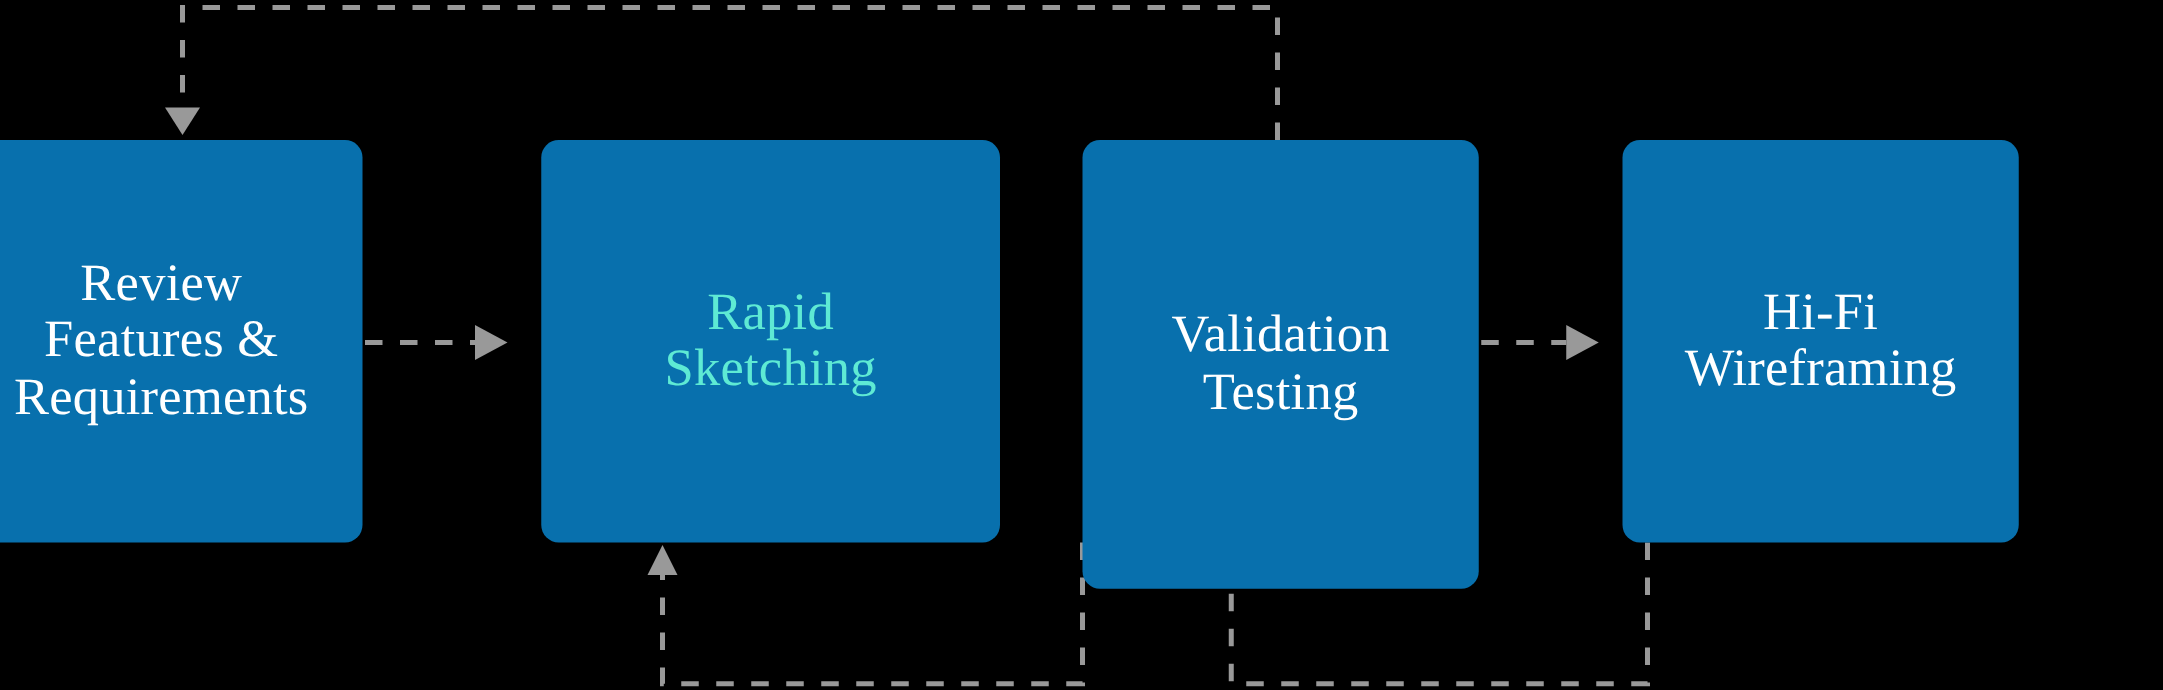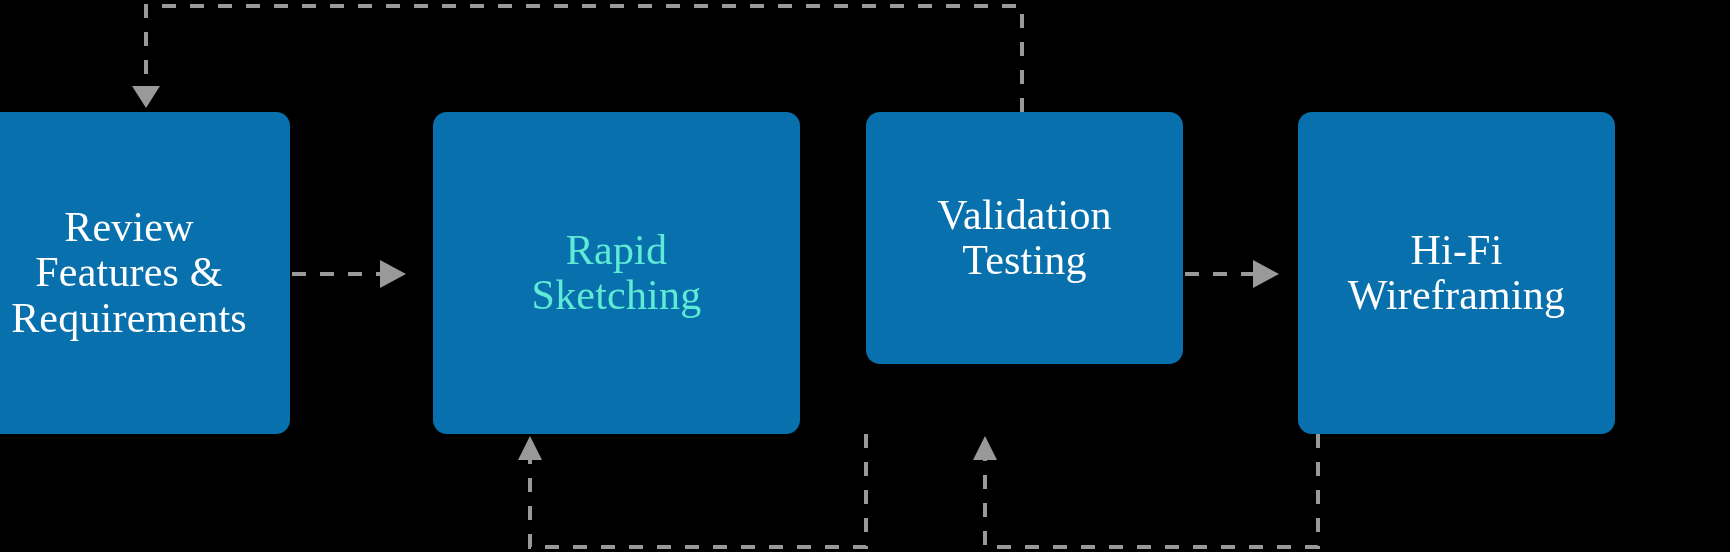--- a/index.html
+++ b/index.html
@@ -88,21 +88,21 @@
     <span class="node-label">Review
 Features &amp;
 Requirements</span>
   </div>
 
   <div class="node" id="node-1" style="left: 433px; top: 112px; width: 367px; height: 322px; background: rgb(8, 112, 173); color: #5eead4; font-size: 42px;">
     <span class="node-label">Rapid
 Sketching</span>
   </div>
 
-  <div class="node" id="node-2" style="left: 866px; top: 112px; width: 317px; height: 252px; background: rgb(8, 112, 173); color: rgb(255, 255, 255); font-size: 42px;">
+  <div class="node" id="node-2" style="left: 866px; top: 112px; width: 317px; height: 359px; background: rgb(8, 112, 173); color: rgb(255, 255, 255); font-size: 42px;">
     <span class="node-label">Validation
 Testing</span>
   </div>
 
   <div class="node" id="node-3" style="left: 1298px; top: 112px; width: 317px; height: 322px; background: rgb(8, 112, 173); color: rgb(255, 255, 255); font-size: 42px; align-items: center;">
     <span class="node-label">Hi-Fi
 Wireframing</span>
   </div>
 
 </div>

